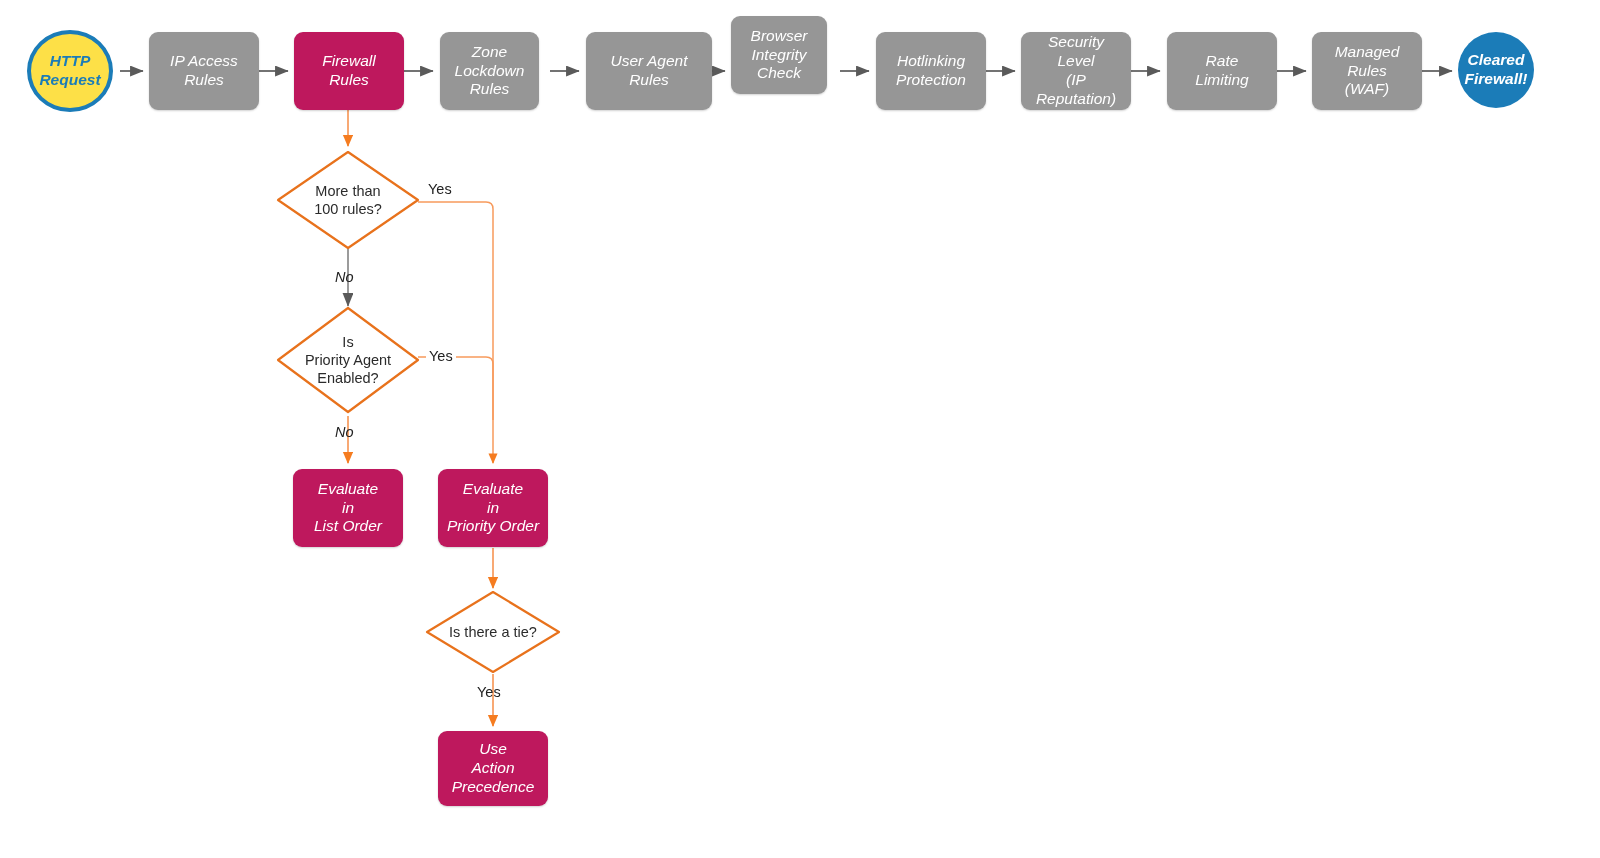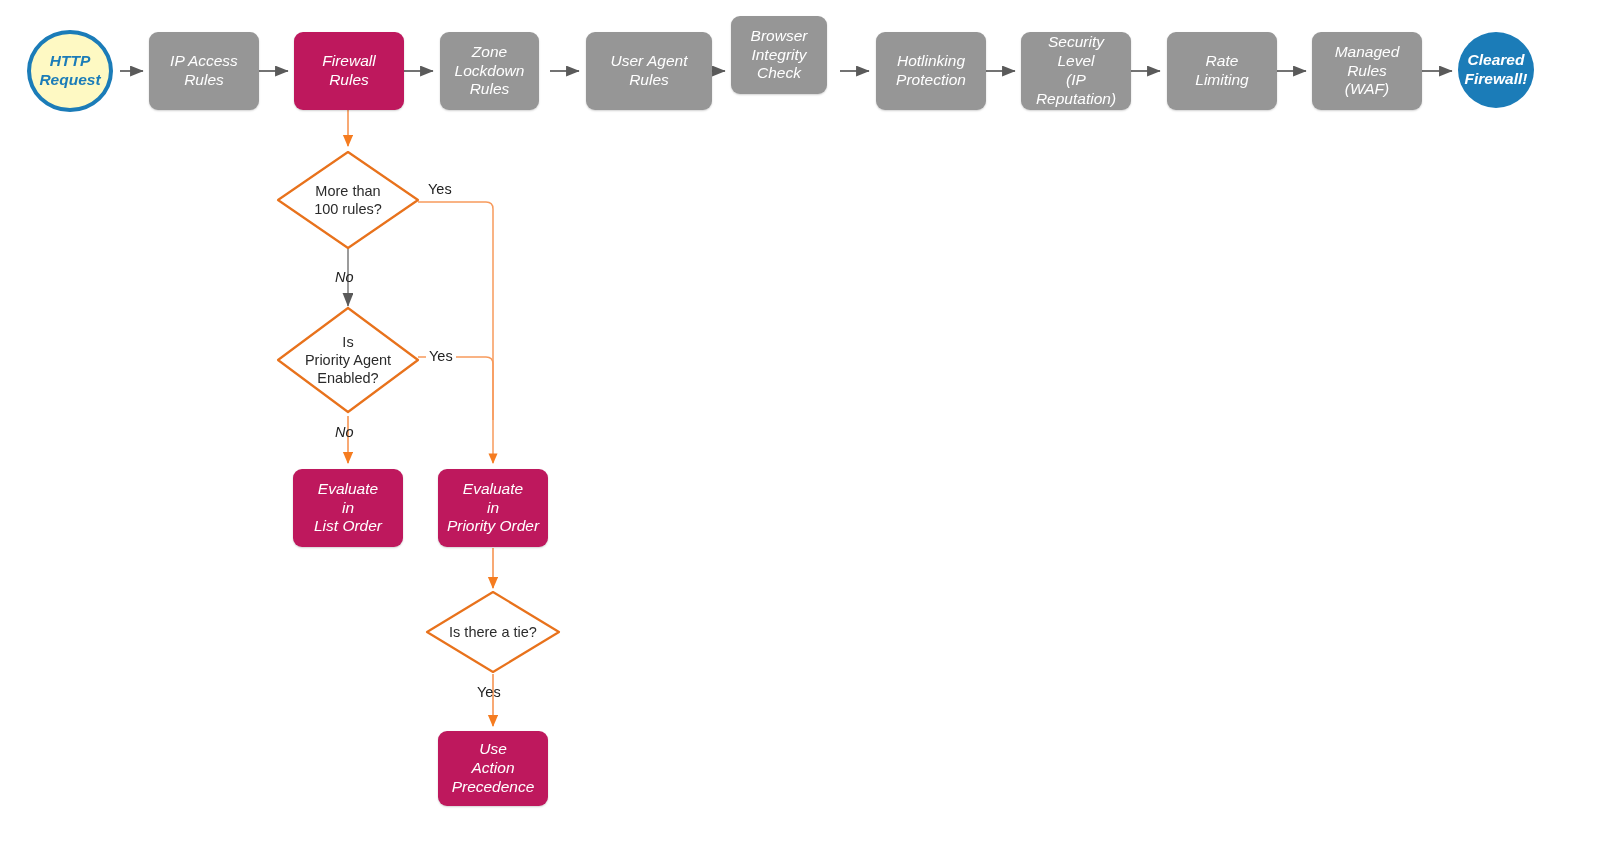--- a/index.html
+++ b/index.html
@@ -51,21 +51,21 @@
   .proc.orange { background: #be185d; }
 
   .term {
     border-radius: 50%;
     font-style: italic;
     font-weight: bold;
     font-size: 15.5px;
     line-height: 1.2;
   }
   .term.hollow {
-    background: #fef9c3;
+    background: #fde047;
     border: 4px solid #1b7cb8;
     color: #1b7cb8;
   }
   .term.filled {
     background: #1b7cb8;
     color: #ffffff;
   }
 
   
   .diamond-wrap {

